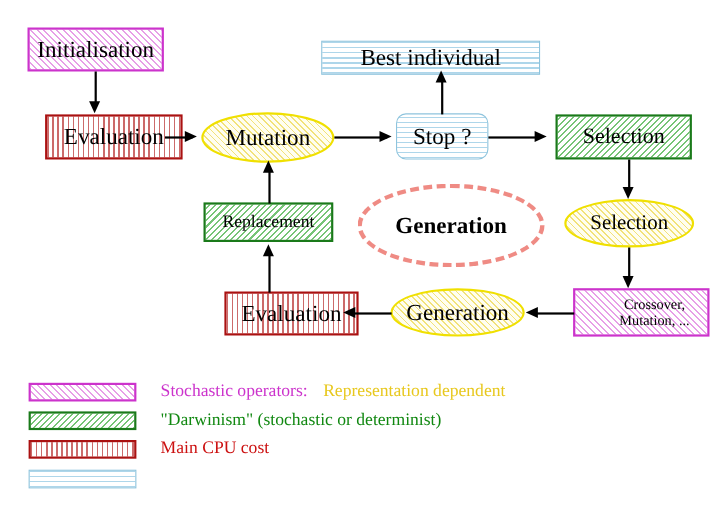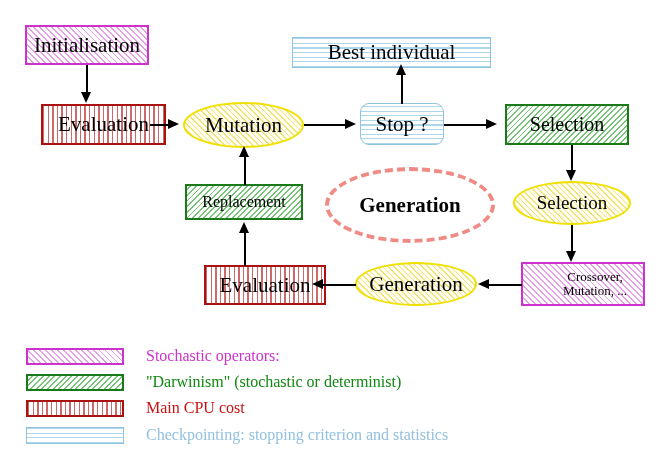--- a/index.html
+++ b/index.html
@@ -195,30 +195,30 @@
 
   <div class="arrow-line" style="left:244px; top:229px; width:1.5px; height:37px;"></div>
   <div class="arrow-head ah-up" style="left:239px; top:222px;"></div>
 
   <div class="arrow-line" style="left:244px; top:155px; width:1.5px; height:30px;"></div>
   <div class="arrow-head ah-up" style="left:239px; top:146px;"></div>
 
   <div class="legend-row" style="top:345px;">
     <div class="swatch fill-magenta"></div>
     <div class="legend-text c-magenta">Stochastic operators:</div>
+    <div class="legend-text2 c-yellow" style="margin-left:14px;">Representation dependent</div>
   </div>
 
   <div class="legend-row" style="top:371px;">
     <div class="swatch fill-green"></div>
     <div class="legend-text c-green">"Darwinism" (stochastic or determinist)</div>
   </div>
 
   <div class="legend-row" style="top:397px;">
     <div class="swatch fill-red"></div>
     <div class="legend-text c-red">Main CPU cost</div>
   </div>
 
   <div class="legend-row" style="top:424px;">
     <div class="swatch fill-blue"></div>
-    <div class="legend-text c-blue">Checkpointing: stopping criterion and statistics</div>
   </div>
 
 </div>
 
 </body></html>

